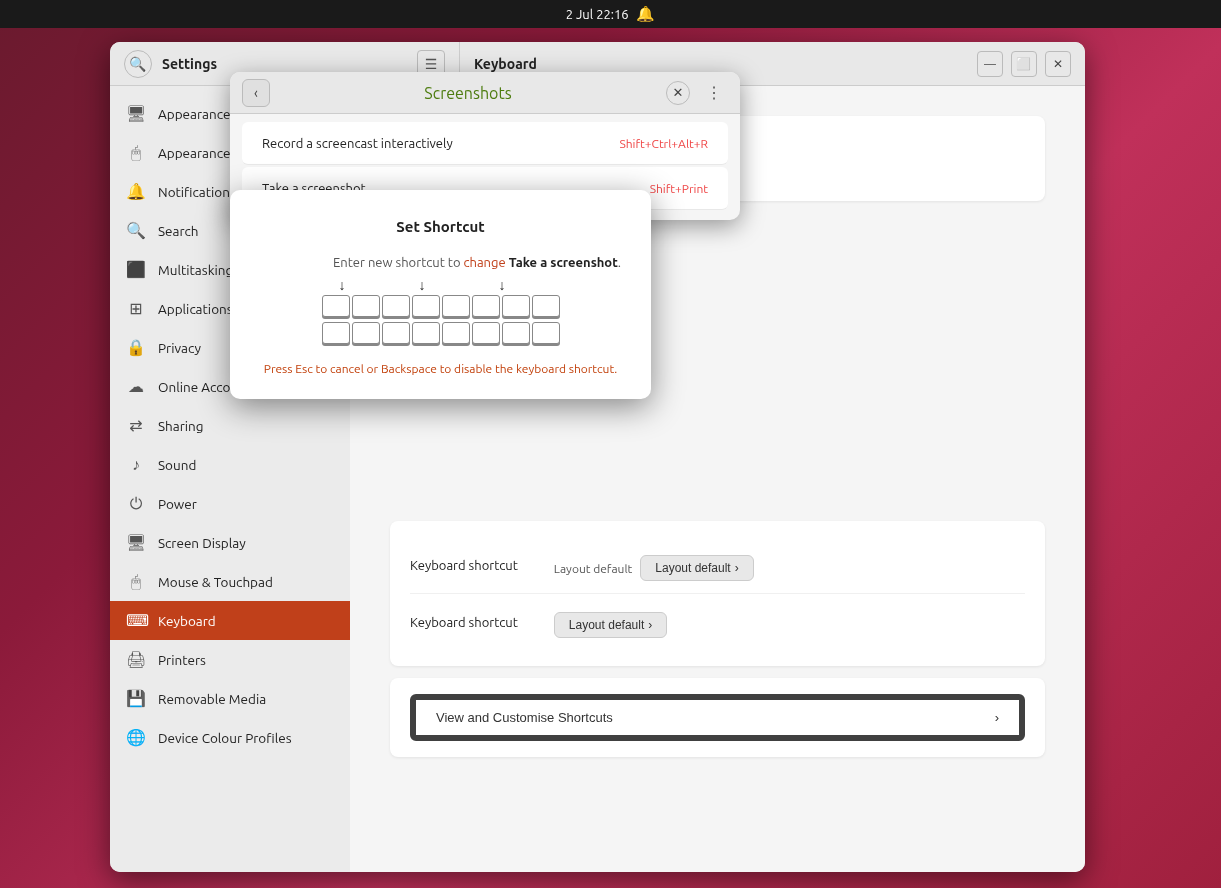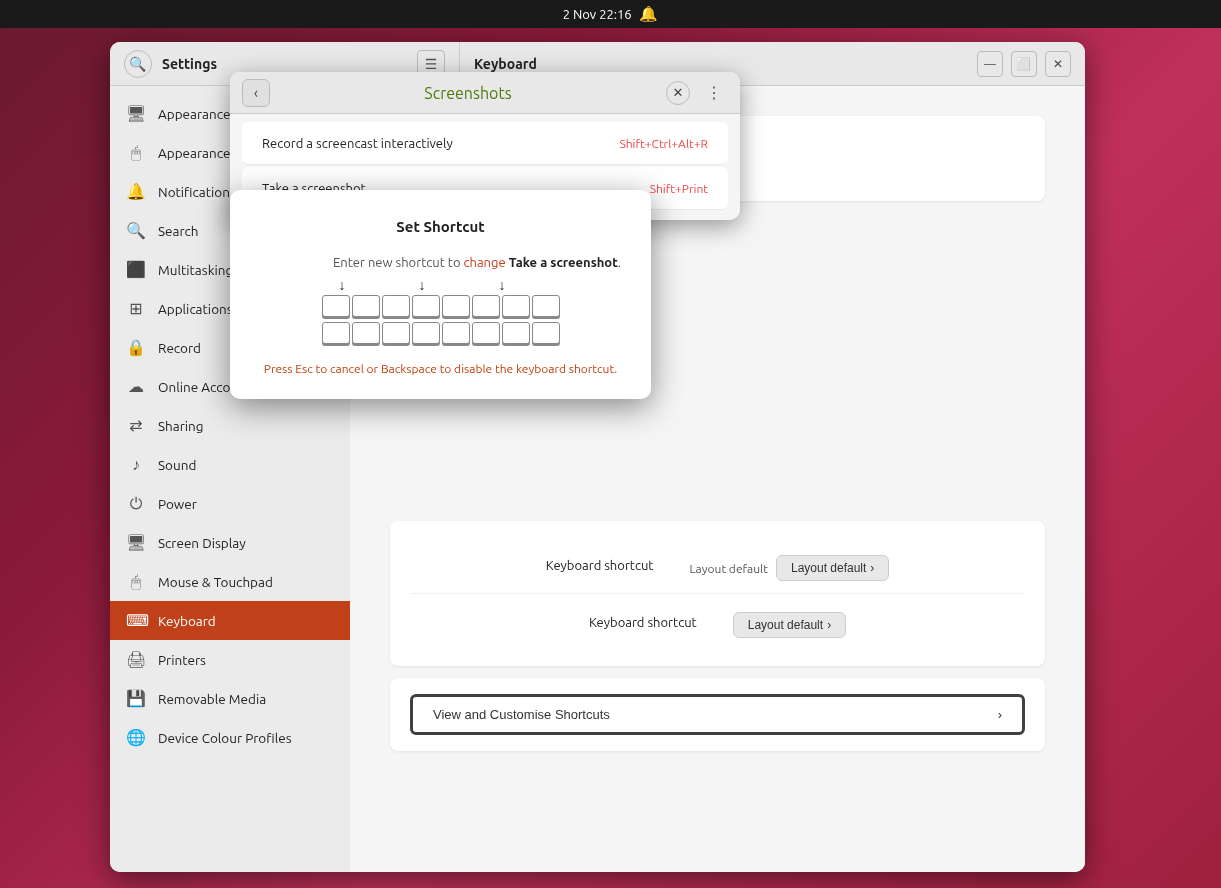--- a/index.html
+++ b/index.html
@@ -197,21 +197,21 @@
       background: #fff;
       border-radius: 8px;
       padding: 16px 20px;
       margin-bottom: 12px;
       box-shadow: 0 1px 3px rgba(0,0,0,0.08);
     }
 
     .card-row {
       display: flex;
       align-items: center;
-      justify-content: center;
+      justify-content: flex-start;
       padding: 12px 0;
       border-bottom: 1px solid #f0f0f0;
       gap: 36px;
     }
 
     .card-row:last-child {
       border-bottom: none;
     }
 
     .card-row-label {
@@ -236,21 +236,21 @@
       font-size: 12px;
       color: #333;
       cursor: pointer;
       display: flex;
       align-items: center;
       gap: 4px;
     }
 
     .view-btn {
       background: #fff;
-      border: 3px solid #404040;
+      border: 6px solid #404040;
       border-radius: 6px;
       padding: 10px 20px;
       font-size: 13px;
       color: #333;
       cursor: pointer;
       display: flex;
       align-items: center;
       justify-content: space-between;
       width: 100%;
     }
@@ -416,21 +416,21 @@
       justify-content: center;
       cursor: pointer;
       font-size: 16px;
       color: #555;
     }
   </style>
 </head>
 <body>
 
 <div class="topbar">
-  <span>2 Nov  22:16</span>
+  <span>2 Jul  22:16</span>
   <span class="topbar-bell">🔔</span>
 </div>
 
 <div class="settings-window">
 
   <div class="settings-titlebar">
     <div class="titlebar-left">
       <div class="search-icon-btn">🔍</div>
       <span style="font-weight:600;font-size:14px;color:#222;">Settings</span>
       <div class="hamburger-btn">☰</div>
@@ -468,21 +468,21 @@
         <span class="sidebar-icon">⬛</span>
         <span>Multitasking</span>
       </div>
       <div class="sidebar-item">
         <span class="sidebar-icon">⊞</span>
         <span>Applications</span>
         <span class="sidebar-arrow">›</span>
       </div>
       <div class="sidebar-item">
         <span class="sidebar-icon">🔒</span>
-        <span>Record</span>
+        <span>Privacy</span>
         <span class="sidebar-arrow">›</span>
       </div>
       <div class="sidebar-item">
         <span class="sidebar-icon">☁</span>
         <span>Online Accounts</span>
       </div>
       <div class="sidebar-item">
         <span class="sidebar-icon">⇄</span>
         <span>Sharing</span>
       </div>

